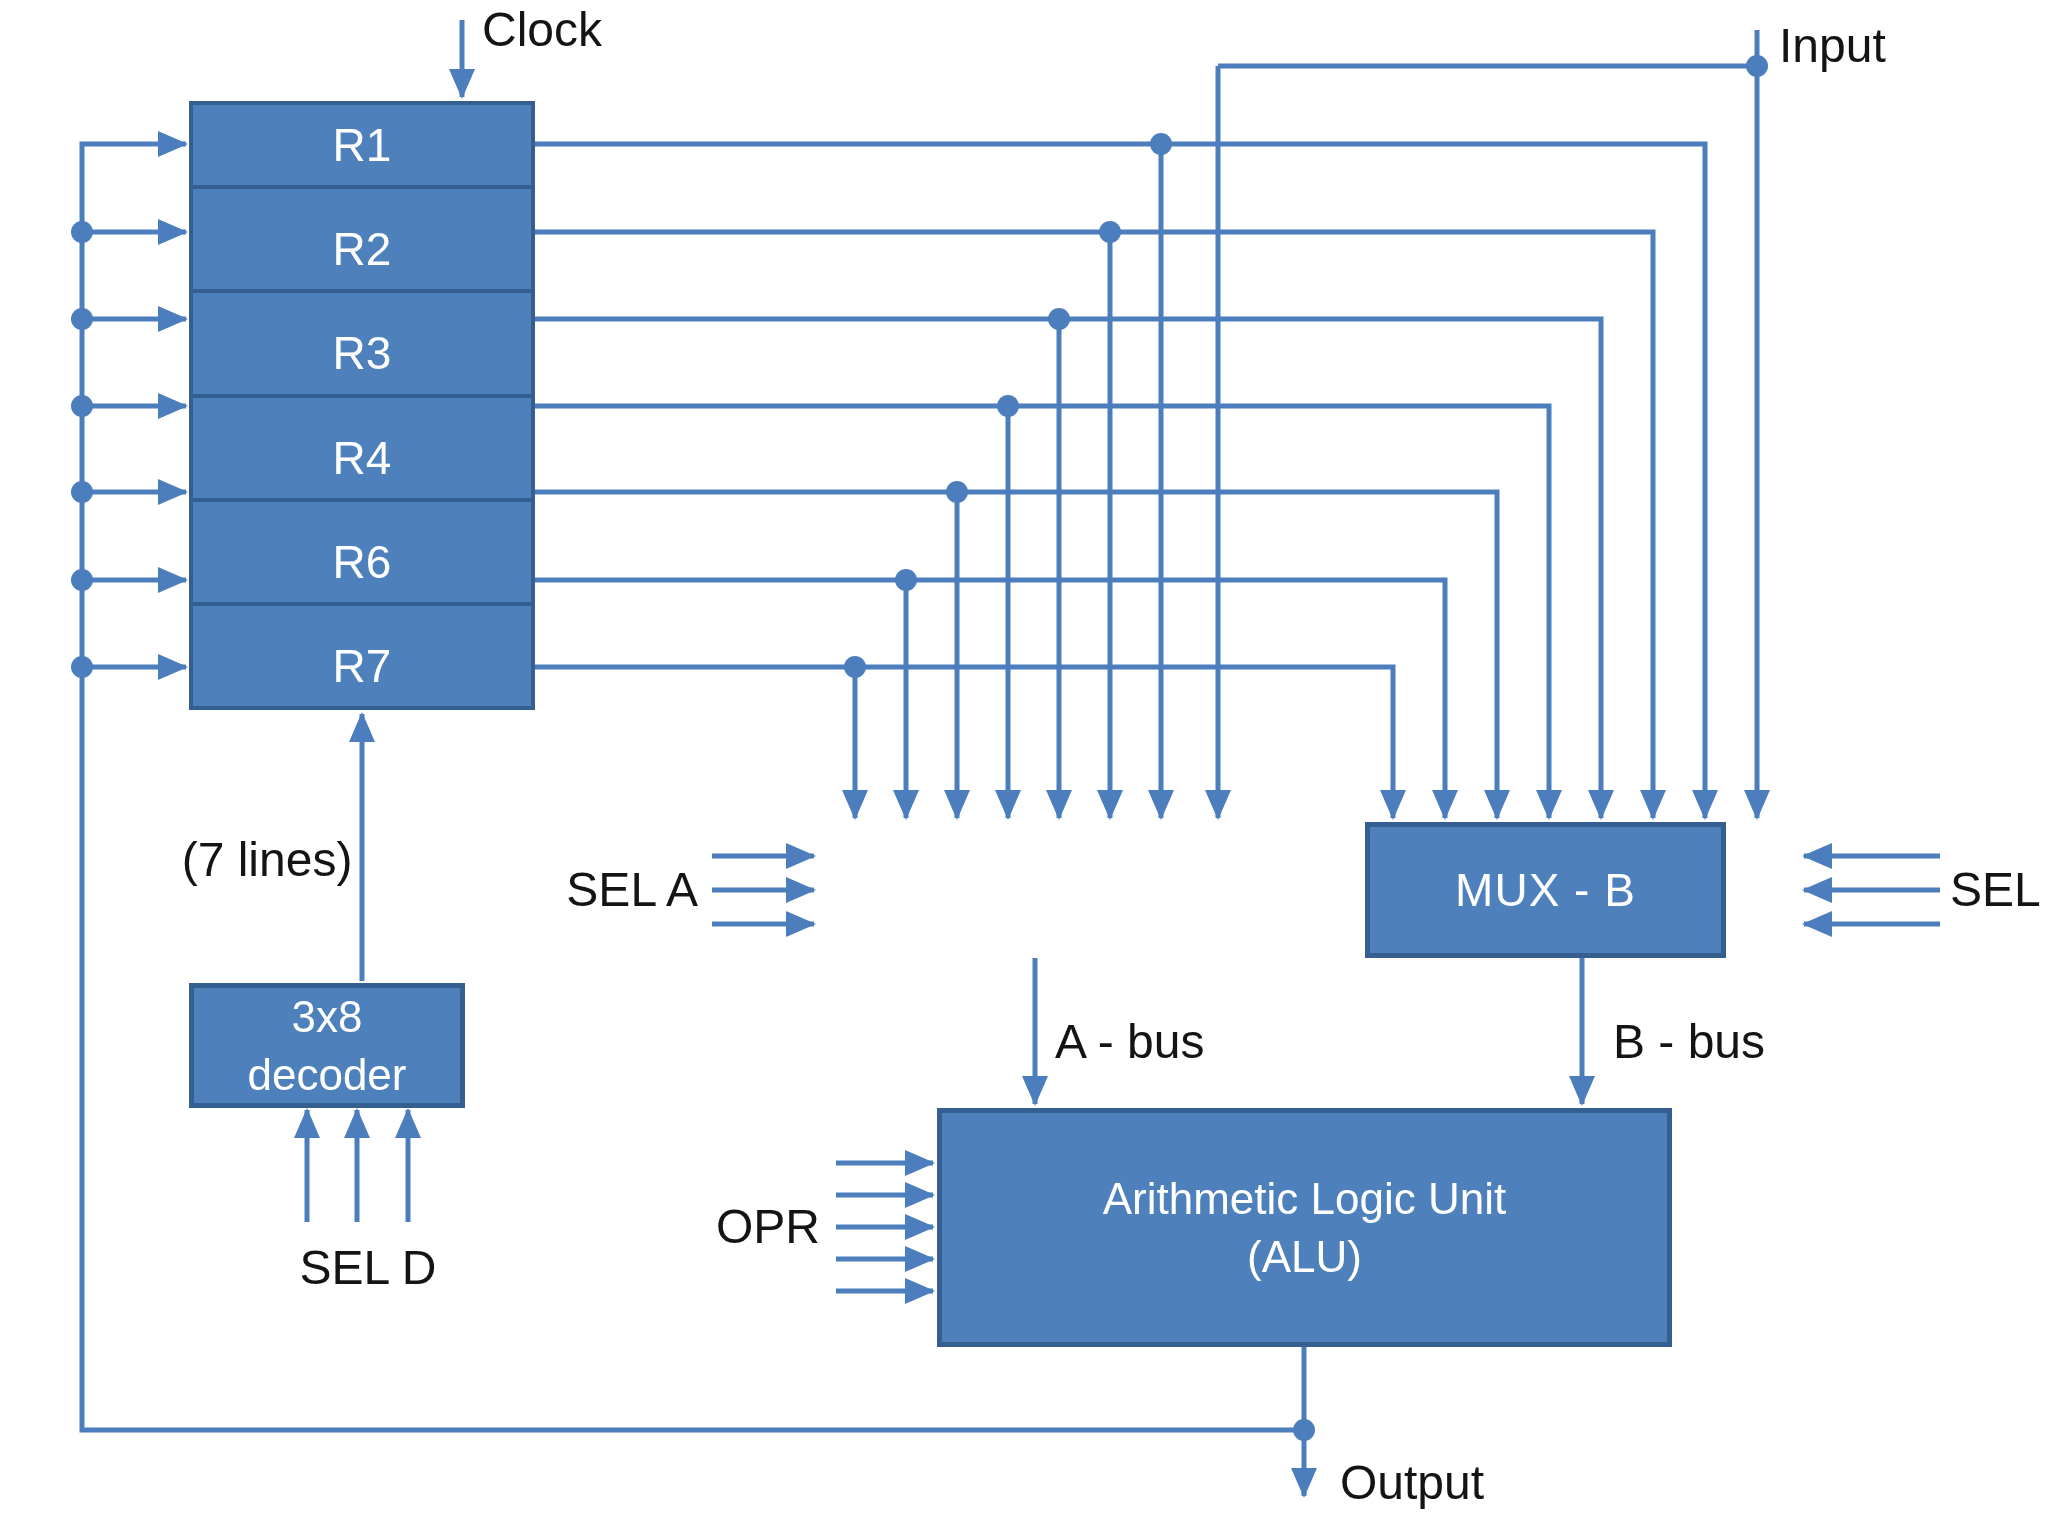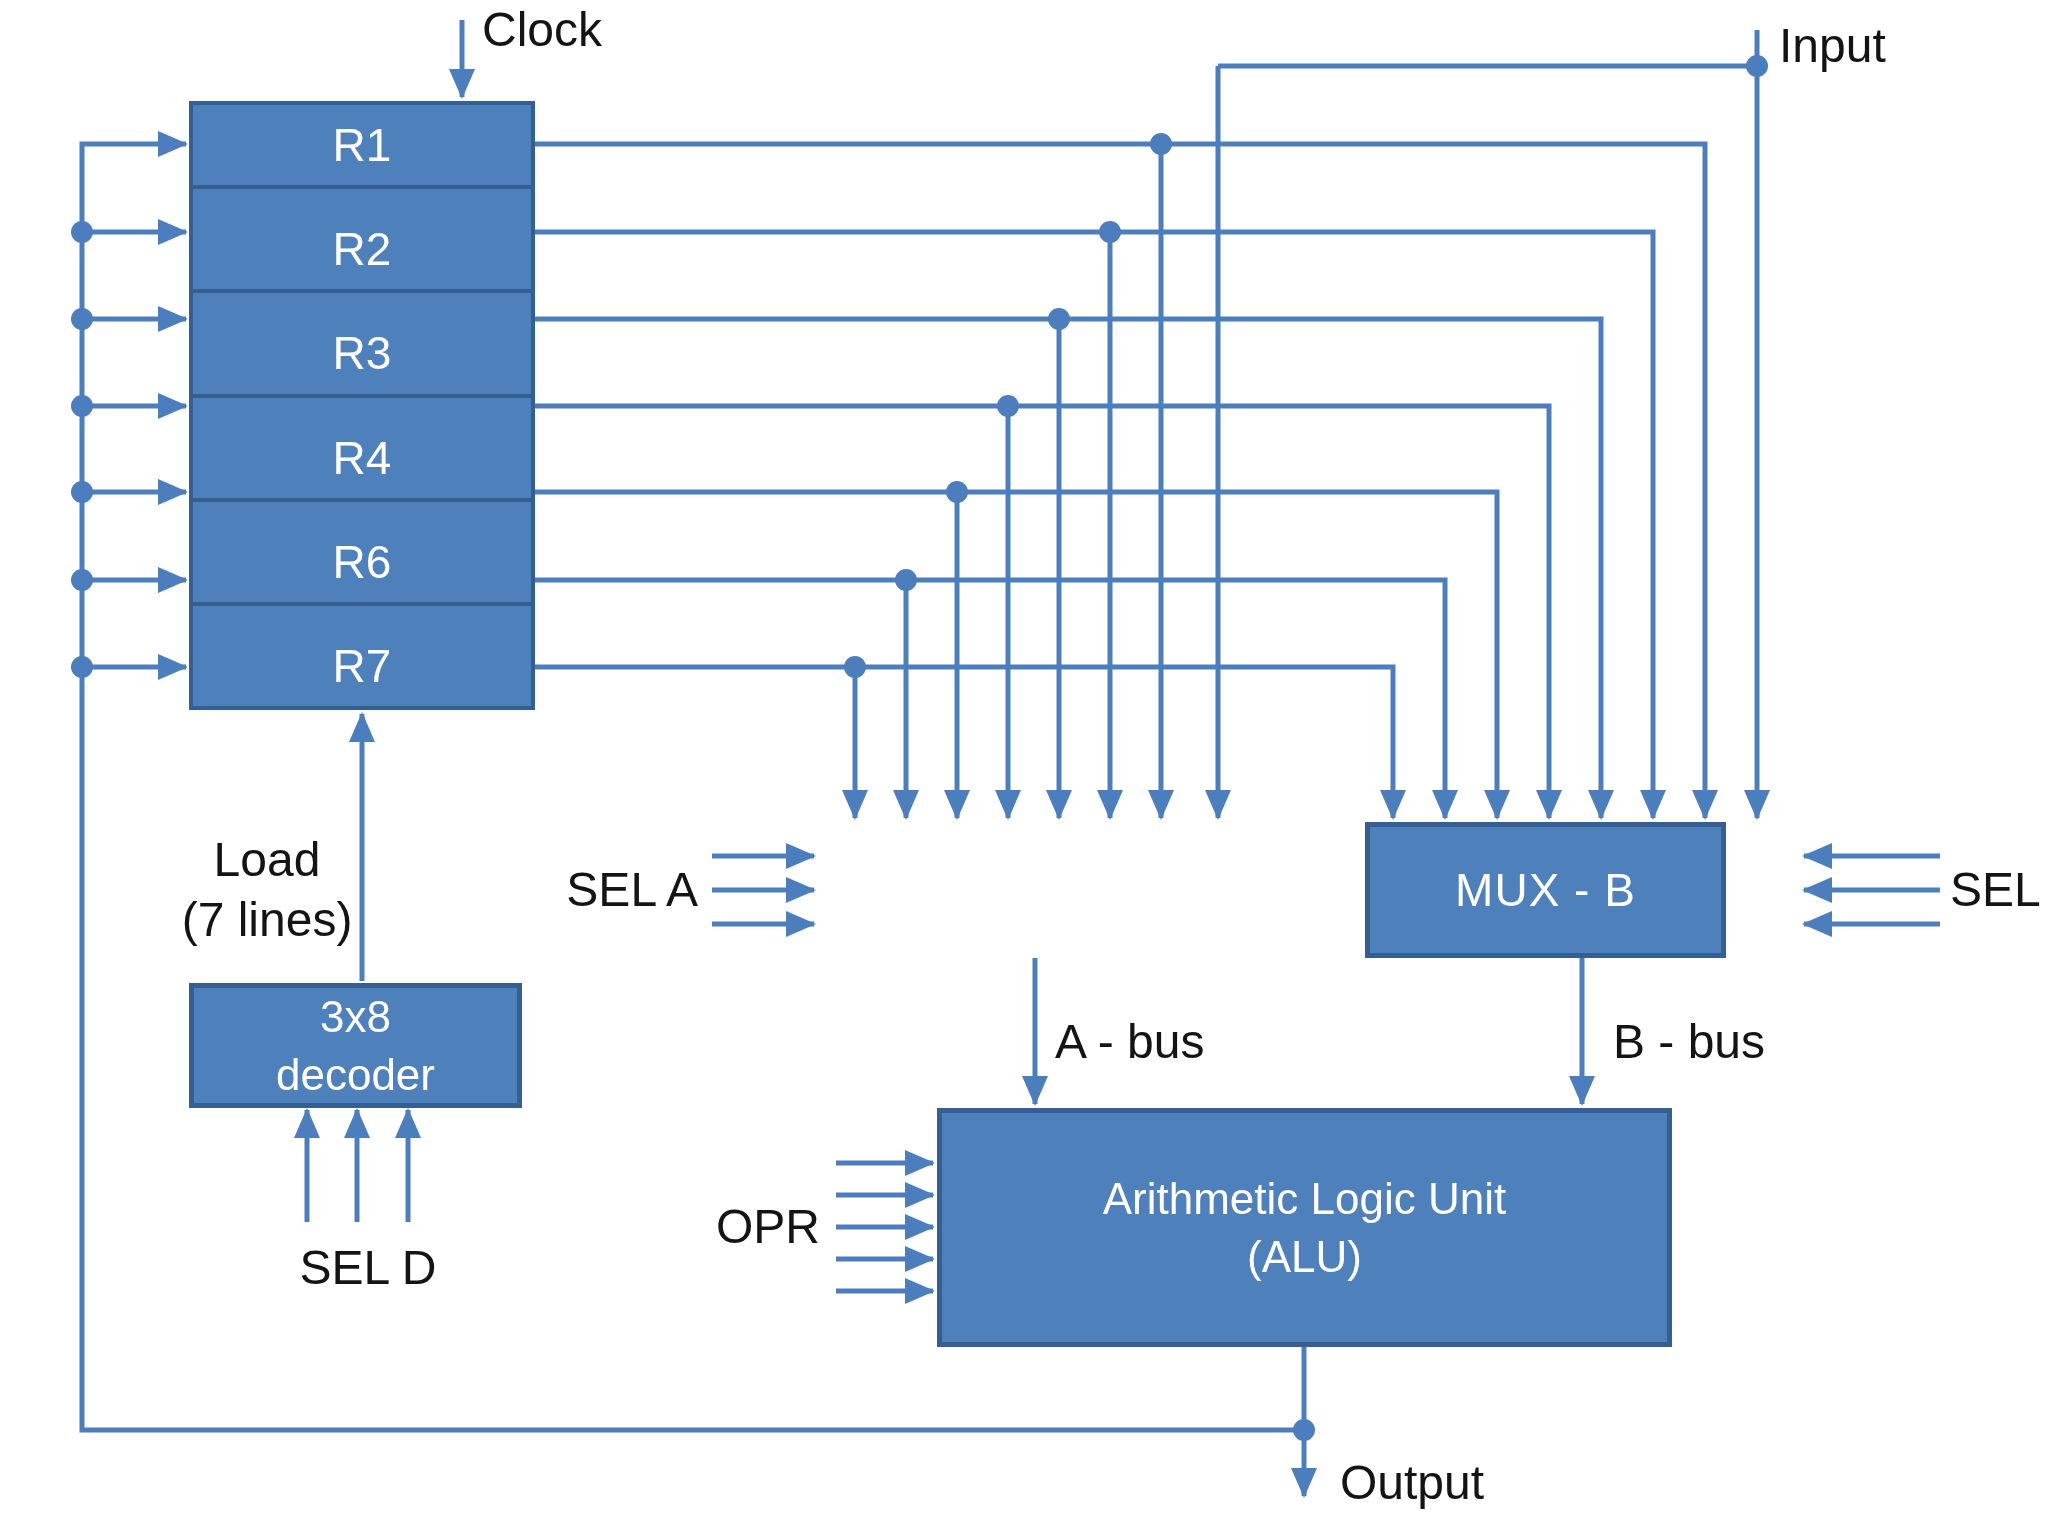--- a/index.html
+++ b/index.html
@@ -184,21 +184,21 @@
         <span>R4</span>
       </div>
     <div class="reg-row">
         <span>R6</span>
       </div>
     <div class="reg-row">
         <span>R7</span>
       </div>
   </div>
 
-  <div class="box" style="left:189px;top:983px;width:333px;height:125px">
+  <div class="box" style="left:189px;top:983px;width:276px;height:125px">
     <div class="box-label-2line">
       <div>3x8</div>
       <div>decoder</div>
     </div>
   </div>
 
 
   <div class="box" style="left:1365px;top:822px;width:361px;height:136px">
     <span class="box-label">MUX - B</span>
   </div>
@@ -212,21 +212,20 @@
 
   <div class="flabel" style="left:482px;top:2px">Clock</div>
 
   <div class="flabel" style="left:1779px;top:18px">Input</div>
 
   <div class="flabel right" style="left:520px;top:862px;width:178px">SEL A</div>
 
   <div class="flabel" style="left:1950px;top:862px">SEL B</div>
 
   <div class="flabel center" id="label-load" style="left:137px;top:830px;width:260px">
-    <div>Load</div>
     <div>(7 lines)</div>
   </div>
 
   <div class="flabel center" style="left:258px;top:1240px;width:220px">SEL D</div>
 
   <div class="flabel right" style="left:690px;top:1199px;width:130px">OPR</div>
 
   <div class="flabel" style="left:1055px;top:1014px">A - bus</div>
 
   <div class="flabel" style="left:1613px;top:1014px">B - bus</div>

